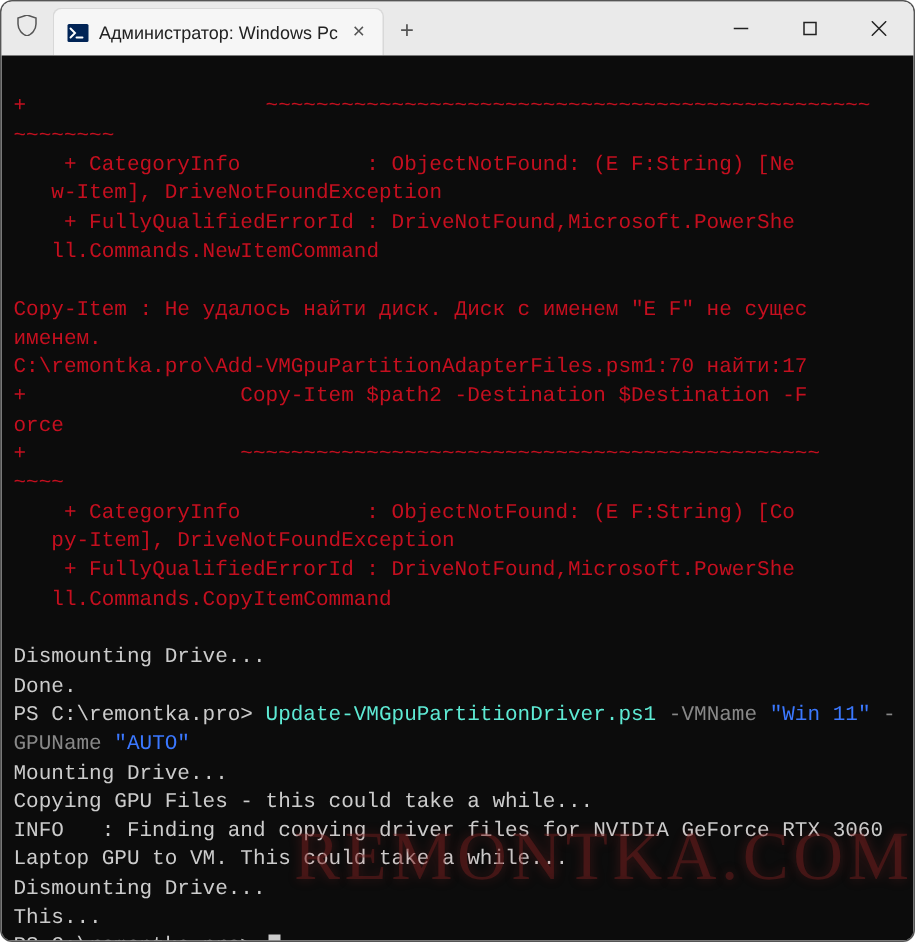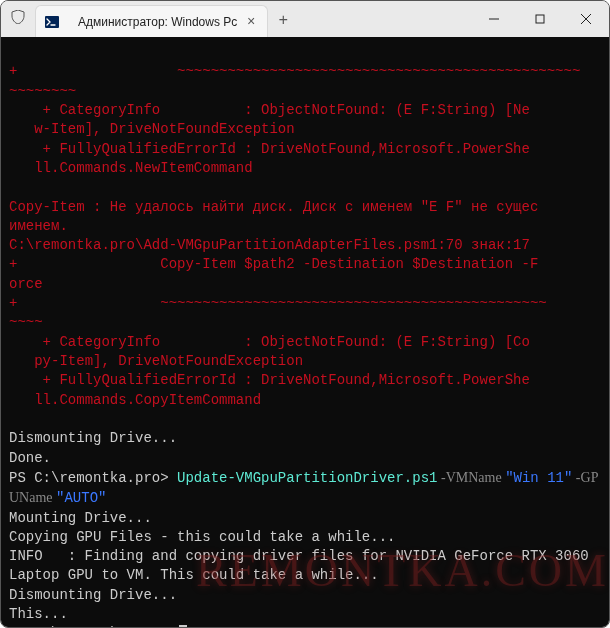--- a/index.html
+++ b/index.html
@@ -39,21 +39,21 @@
     margin-top: 4px;
     padding: 0 8px;
     gap: 6px;
     min-width: 200px;
     height: 32px;
     border: 1px solid #d8d8d8;
     border-bottom: none;
   }
   
   .tab-icon { width: 16px; height: 16px; display: flex; align-items: center; justify-content: center; }
-  .tab-title { font-size: 12px; font-family: 'Segoe UI', sans-serif; color: #222; flex: 1; white-space: nowrap; overflow: hidden; text-overflow: ellipsis; margin-left: 12px; }
+  .tab-title { font-size: 12px; font-family: 'Segoe UI', sans-serif; color: #222; flex: 1; white-space: nowrap; overflow: hidden; text-overflow: ellipsis; }
   .tab-close { width: 16px; height: 16px; display: flex; align-items: center; justify-content: center; font-size: 14px; color: #555; cursor: pointer; }
   
   .new-tab {
     width: 30px;
     display: flex;
     align-items: center;
     justify-content: center;
     font-size: 16px;
     color: #555;
     cursor: pointer;
@@ -87,21 +87,21 @@
     line-height: 1.38;
     overflow: hidden;
     white-space: pre-wrap;
     word-break: break-all;
     position: relative;
   }
   
   .err-red { color: #c50f1f; }
   .txt-white { color: #cccccc; }
   .txt-yellow { color: #5eead4; }
-  .txt-gray { color: #888888; font-family: Liberation Serif, serif; }
+  .txt-gray { color: #888888; }
   .txt-blue { color: #3b78ff; }
   
   .watermark {
     position: absolute;
     left: 0;
     right: 0;
     bottom: 25px;
     text-align: right;
     font-family: Georgia, 'Times New Roman', serif;
     font-size: 46px;
@@ -173,21 +173,21 @@
   <div class="terminal">
 <span class="err-red">+                   ~~~~~~~~~~~~~~~~~~~~~~~~~~~~~~~~~~~~~~~~~~~~~~~~</span>
 <span class="err-red">~~~~~~~~</span>
 <span class="err-red">    + CategoryInfo          : ObjectNotFound: (E F:String) [Ne</span>
 <span class="err-red">   w-Item], DriveNotFoundException</span>
 <span class="err-red">    + FullyQualifiedErrorId : DriveNotFound,Microsoft.PowerShe</span>
 <span class="err-red">   ll.Commands.NewItemCommand</span>
 <span class="err-red"></span>
 <span class="err-red">Copy-Item : Не удалось найти диск. Диск с именем "E F" не сущес</span>
 <span class="err-red">именем.</span>
-<span class="err-red">C:\remontka.pro\Add-VMGpuPartitionAdapterFiles.psm1:70 знак:17</span>
+<span class="err-red">C:\remontka.pro\Add-VMGpuPartitionAdapterFiles.psm1:70 найти:17</span>
 <span class="err-red">+                 Copy-Item $path2 -Destination $Destination -F</span>
 <span class="err-red">orce</span>
 <span class="err-red">+                 ~~~~~~~~~~~~~~~~~~~~~~~~~~~~~~~~~~~~~~~~~~~~~~</span>
 <span class="err-red">~~~~</span>
 <span class="err-red">    + CategoryInfo          : ObjectNotFound: (E F:String) [Co</span>
 <span class="err-red">   py-Item], DriveNotFoundException</span>
 <span class="err-red">    + FullyQualifiedErrorId : DriveNotFound,Microsoft.PowerShe</span>
 <span class="err-red">   ll.Commands.CopyItemCommand</span>
 <span></span>
 <span class="txt-white">Dismounting Drive...</span>

